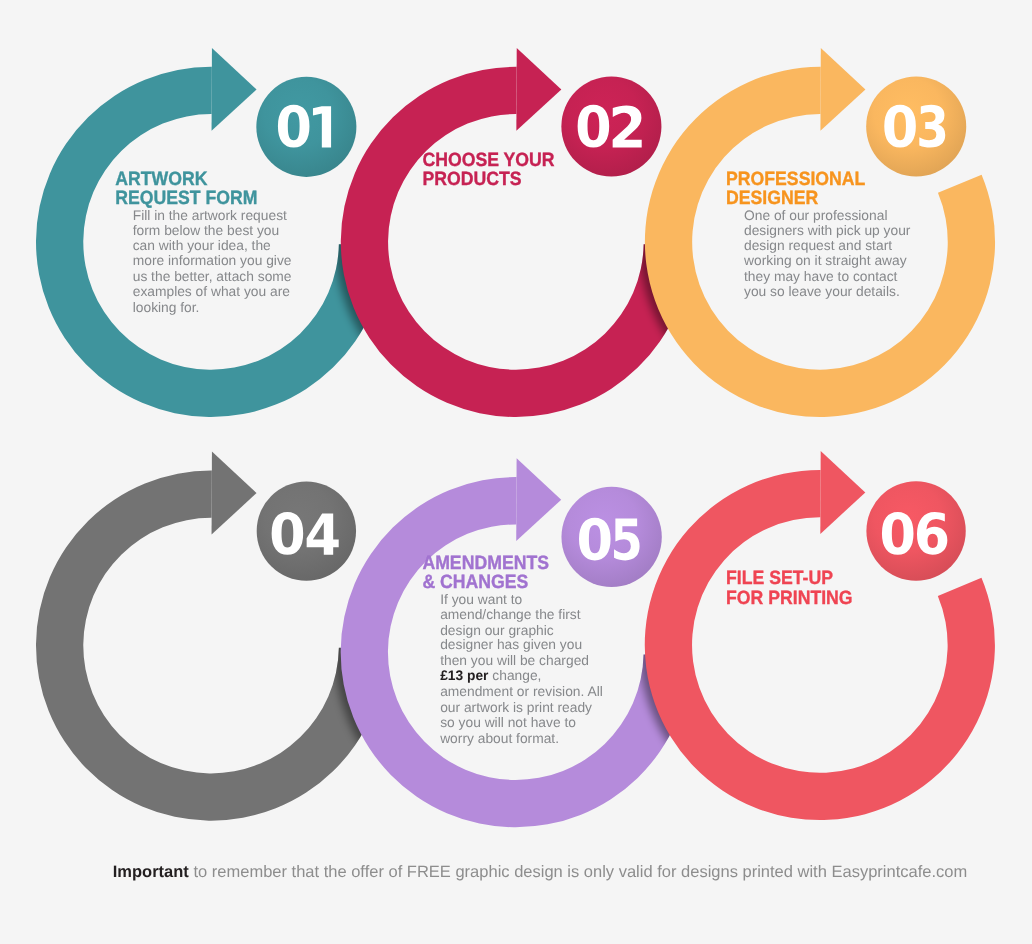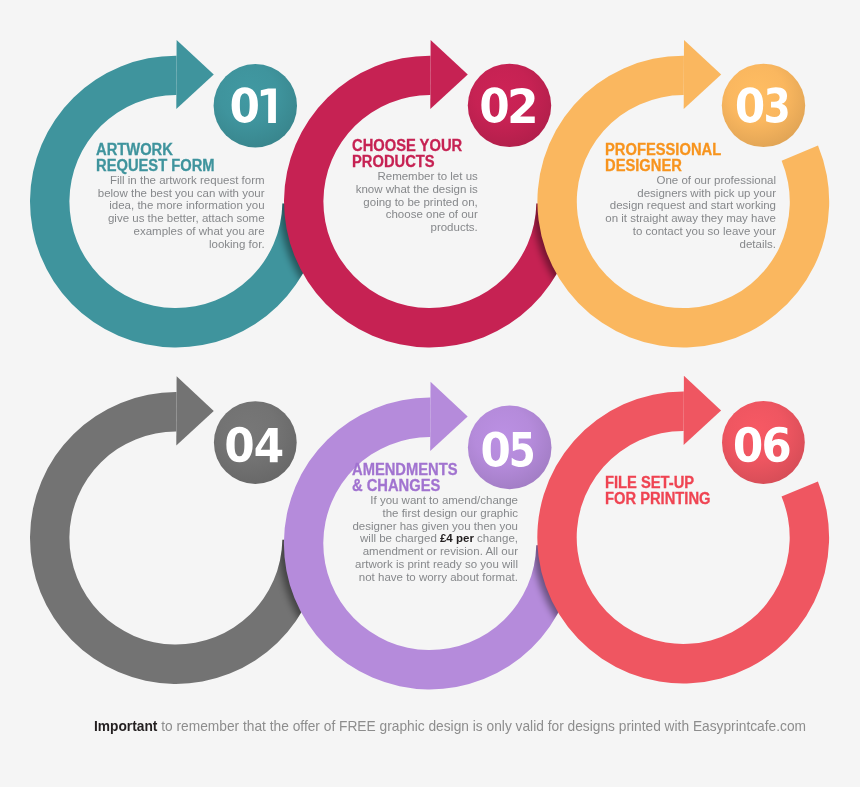--- a/index.html
+++ b/index.html
@@ -5,22 +5,22 @@
 <style>
   html,body{margin:0;padding:0;}
   body{width:860px;height:787px;background:#f5f5f5;
        font-family:"Liberation Sans",sans-serif;overflow:hidden;}
   #stage{position:relative;width:860px;height:731px;background:#f5f5f5;}
   svg.board{position:absolute;left:0;top:0;width:860px;height:787px;display:block;}
   .step-text{position:absolute;transform:translateZ(0);}
   .step-title{font-weight:bold;font-size:16px;line-height:16.25px;margin:0;
               white-space:pre-line;transform:scaleX(0.92);transform-origin:0 0;
               -webkit-text-stroke:0.3px;}
-  .step-body{font-size:11.5px;line-height:12.87px;color:#86888b;margin:0;
-             margin-top:-0.65px;text-align:right;}
+  .step-body{font-size:11.5px;line-height:12.87px;color:#86888b;margin:15px;
+             margin-top:-0.65px;}
   .step-body b{color:#231f20;font-weight:bold;}
   .footer{position:absolute;left:0;top:719.2px;transform:translateZ(0);width:860px;text-align:center;
           font-size:13.75px;color:#8d8d8d;padding-left:20px;}
   .footer b{color:#231f20;font-weight:bold;}
 </style>
 </head>
 <body style="background: rgb(245, 245, 245);">
 
 <div id="stage" style="background: rgb(245, 245, 245);">
   <svg class="board" viewBox="0 0 860 787">
@@ -152,34 +152,33 @@
           <path d="M13.08 17.95Q10.93 17.95 9.85 19.45Q8.77 20.96 8.77 23.97Q8.77 26.98 9.85 28.49Q10.93 29.99 13.08 29.99Q15.25 29.99 16.32 28.49Q17.40 26.98 17.40 23.97Q17.40 20.96 16.32 19.45Q15.25 17.95 13.08 17.95ZM23.21 1.47V7.81Q21.19 6.78 19.40 6.29Q17.61 5.79 15.91 5.79Q12.25 5.79 10.20 7.99Q8.16 10.18 7.82 14.50Q9.22 13.38 10.86 12.81Q12.50 12.25 14.44 12.25Q19.32 12.25 22.31 15.33Q25.30 18.41 25.30 23.40Q25.30 28.91 21.96 32.23Q18.61 35.55 12.99 35.55Q6.79 35.55 3.40 31.04Q0.00 26.52 0.00 18.23Q0.00 9.72 3.97 4.86Q7.94 0.00 14.86 0.00Q17.06 0.00 19.12 0.37Q21.19 0.74 23.21 1.47Z" transform="translate(764.15,426.75)"></path>
         </g>
     </g>
   </svg>
 
   <div class="step-text" style="left:95.6px;top:141.8px;width:169px;">
     <div class="step-title" style="width: 108.696%; color: rgb(63, 148, 157);">ARTWORK
 REQUEST FORM</div>
     <div class="step-body">Fill in the artwork request form below the best you can with your idea, the more information you give us the better, attach some examples of what you are looking for.</div>
   </div>
-  <div class="step-text" style="left:351.8px;top:138px;width:126px;">
+  <div class="step-text" style="left:351.8px;top:126px;width:126px;">
     <div class="step-title" style="width: 108.696%; color: rgb(198, 34, 83);">CHOOSE YOUR
 PRODUCTS</div>
-    <div class="step-body">Remember to let us know what the design is going to be printed on, choose one of our products.</div>
   </div>
   <div class="step-text" style="left:605.0px;top:141.8px;width:171px;">
     <div class="step-title" style="width: 108.696%; color: rgb(247, 148, 30);">PROFESSIONAL
 DESIGNER</div>
     <div class="step-body">One of our professional designers with pick up your design request and start working on it straight away they may have to contact you so leave your details.</div>
   </div>
   <div class="step-text" style="left:351.8px;top:462px;width:166.2px;">
     <div class="step-title" style="width: 108.696%; color: rgb(161, 115, 208);">AMENDMENTS
 &amp; CHANGES</div>
-    <div class="step-body">If you want to amend/change the first design our graphic designer has given you then you will be charged <b>£4 per</b> change, amendment or revision. All our artwork is print ready so you will not have to worry about format.</div>
+    <div class="step-body">If you want to amend/change the first design our graphic designer has given you then you will be charged <b>£13 per</b> change, amendment or revision. All our artwork is print ready so you will not have to worry about format.</div>
   </div>
   <div class="step-text" style="left:605.0px;top:474.9px;width:162px;">
     <div class="step-title" style="width: 108.696%; color: rgb(239, 68, 82);">FILE SET-UP
 FOR PRINTING</div>
   </div>
 
   <div class="footer">
     <b>Important</b><span> to remember that the offer of FREE graphic design is only valid for designs printed with Easyprintcafe.com</span>
   </div>
 </div>

